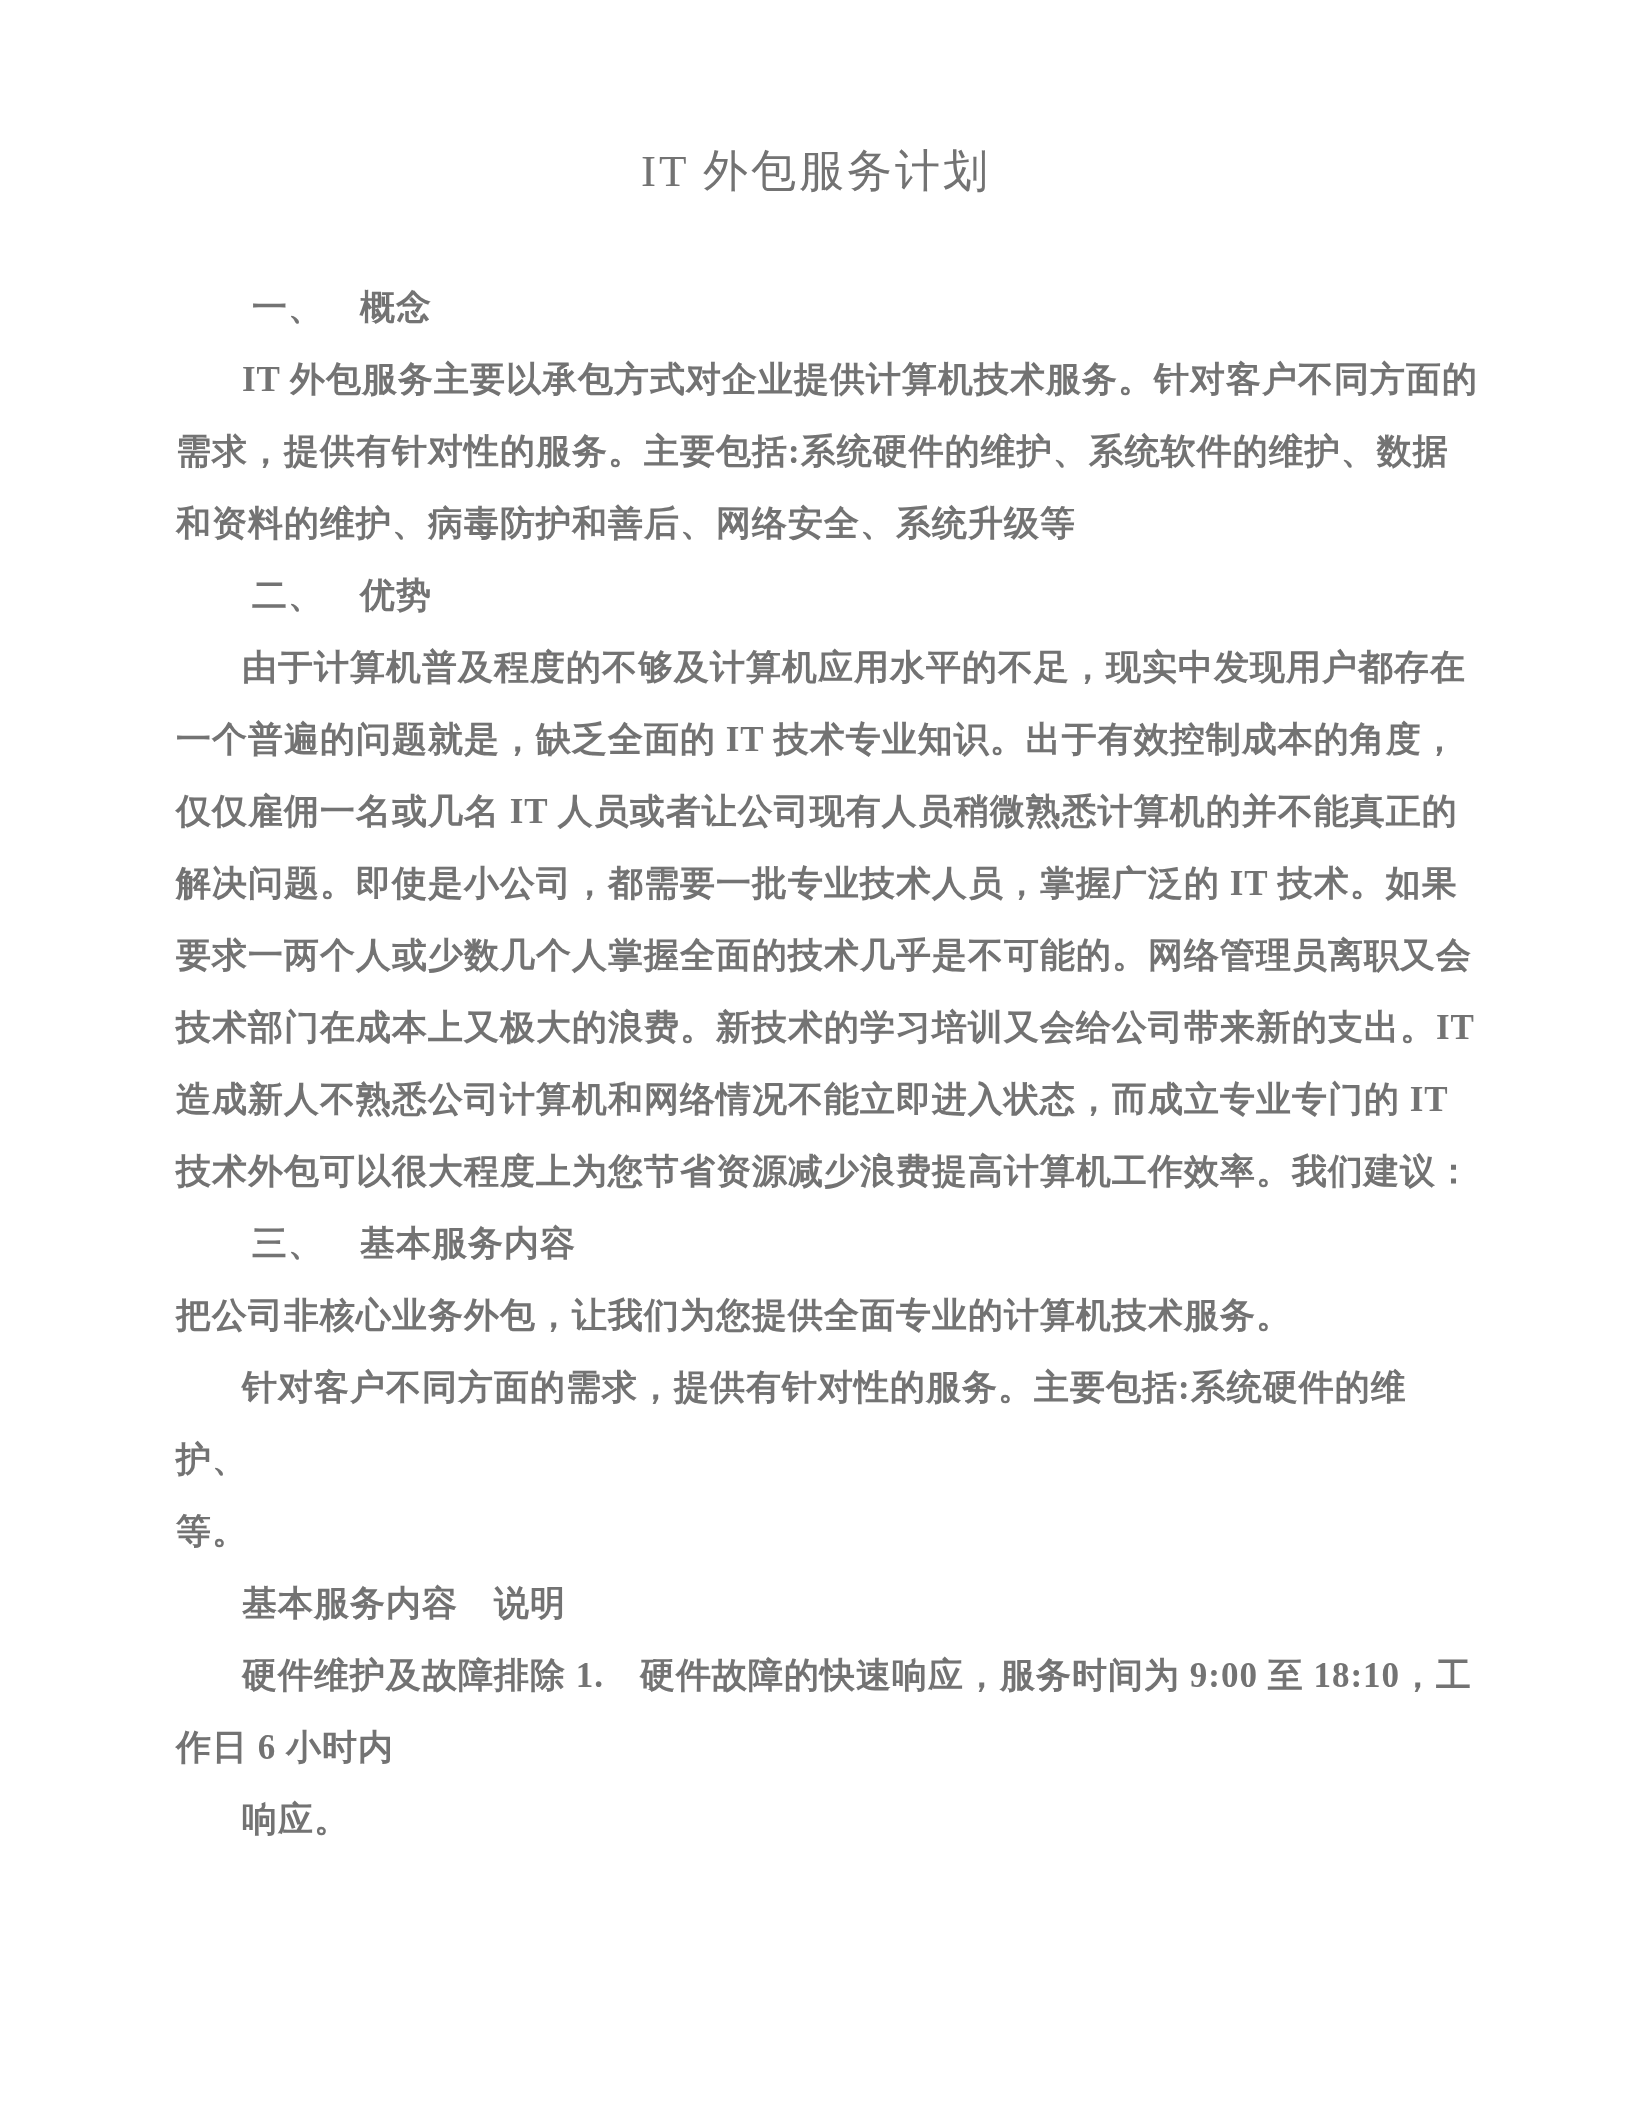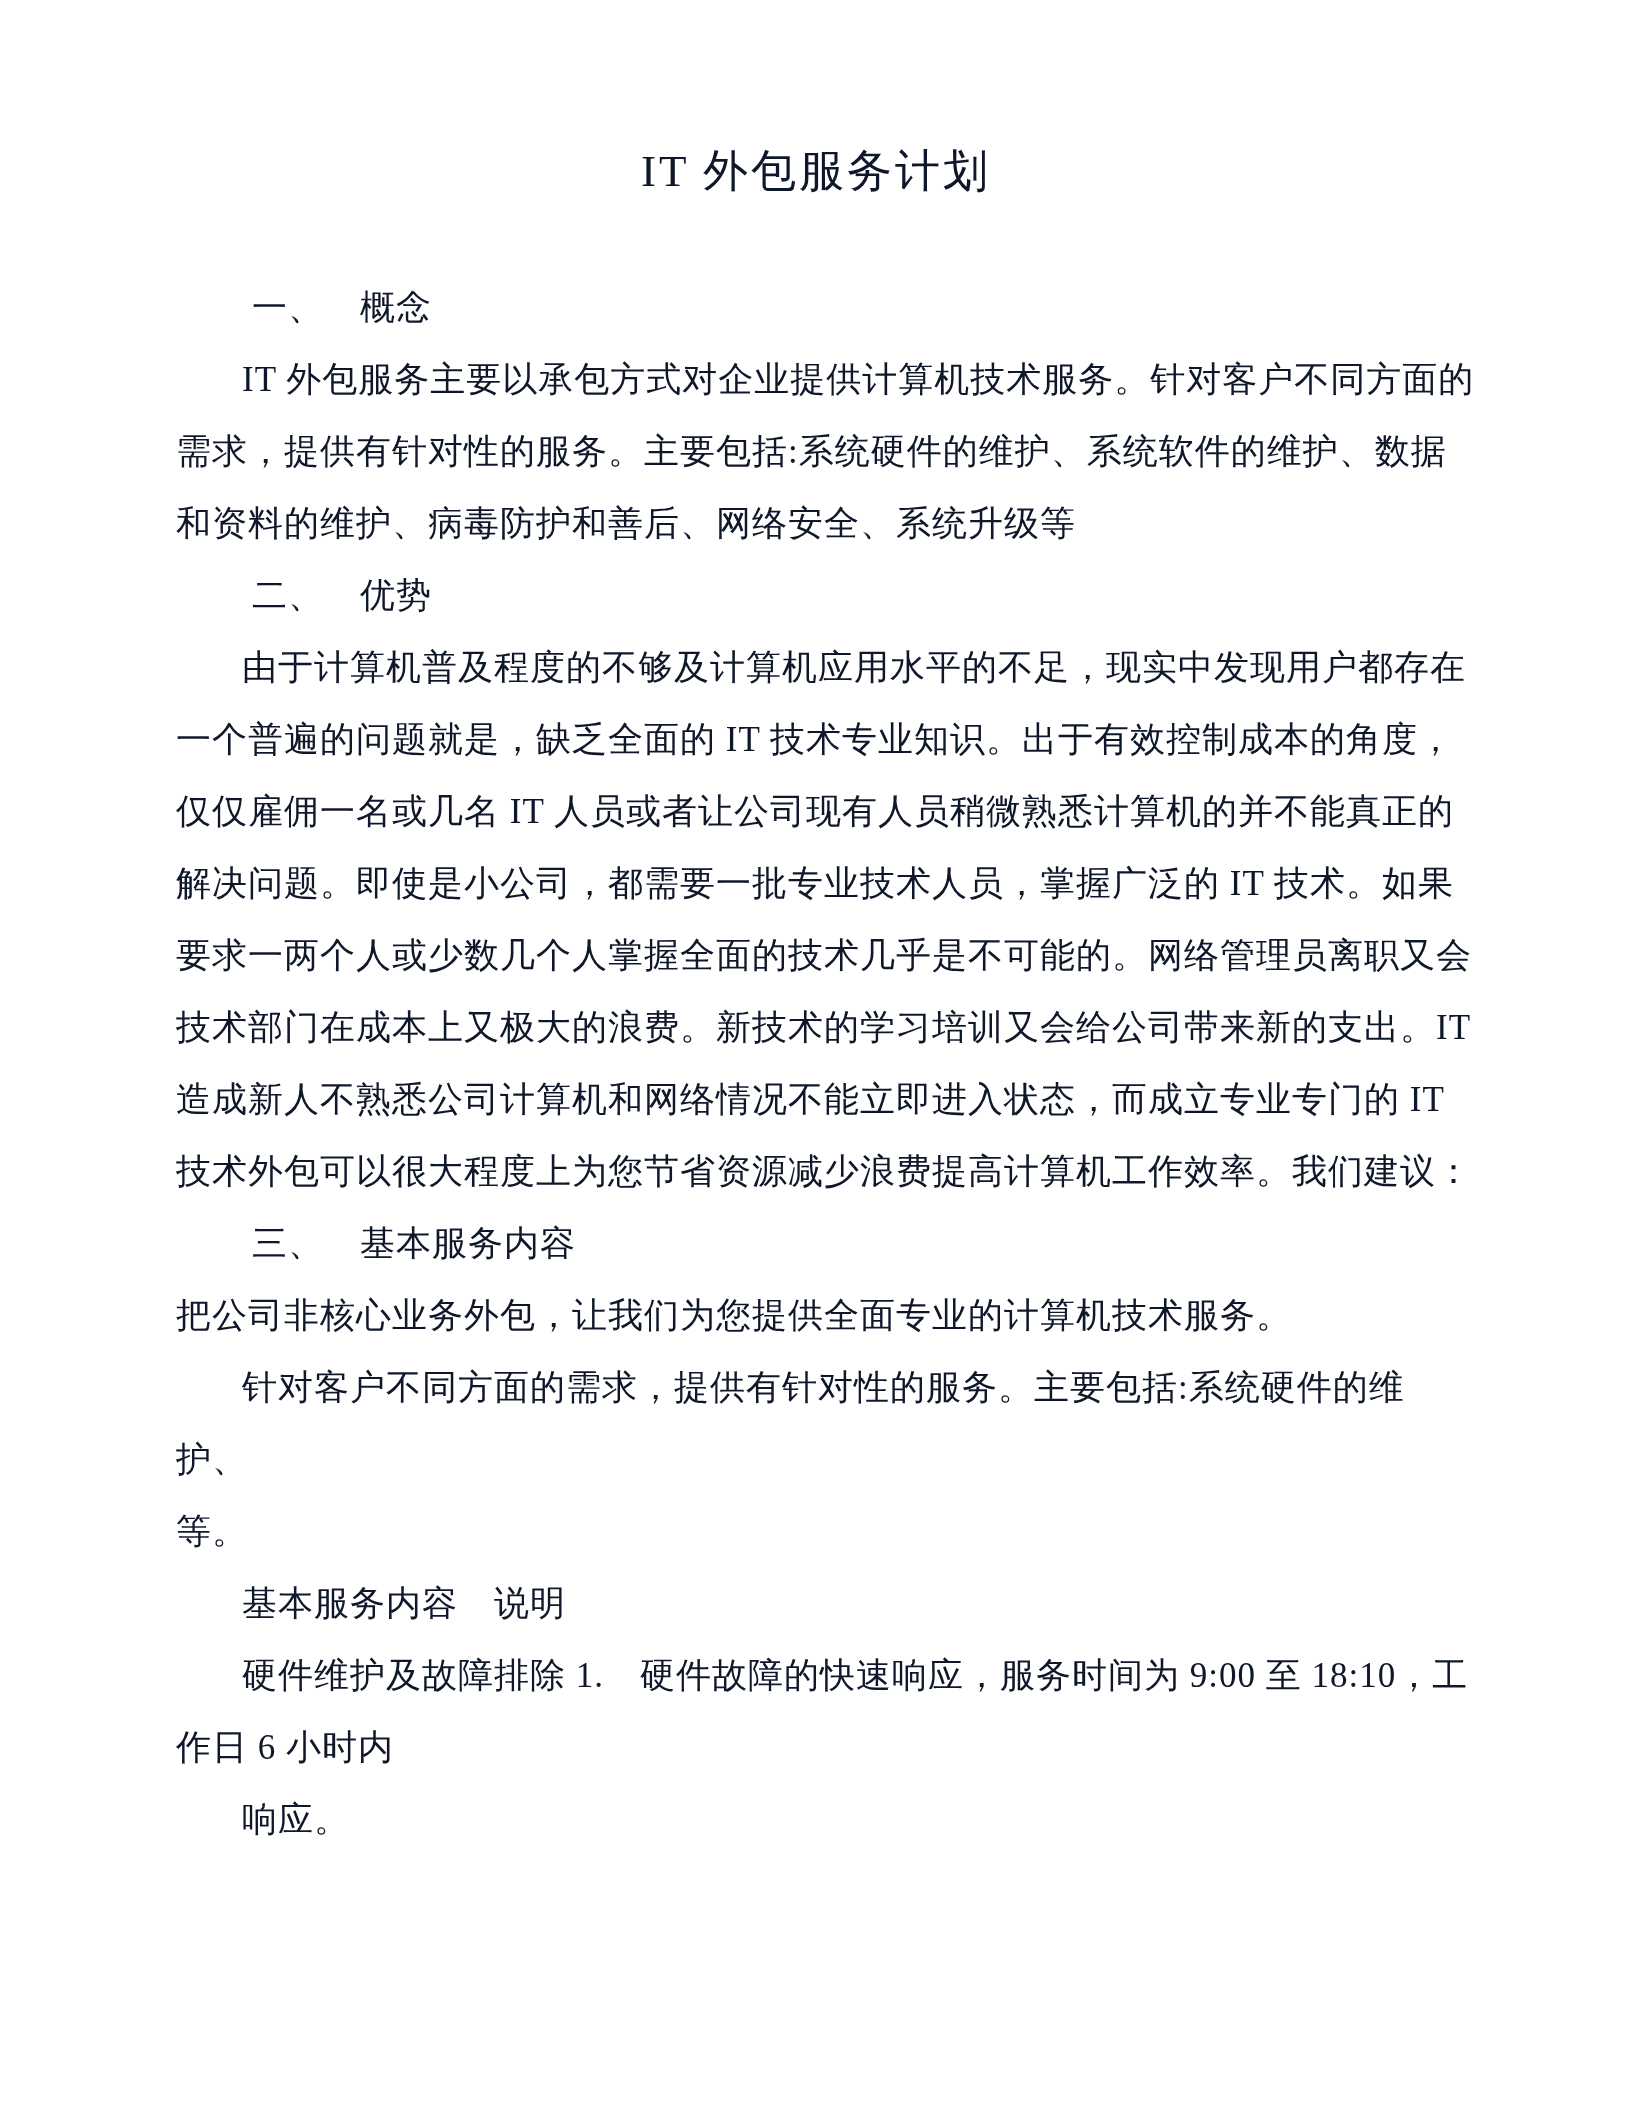--- a/index.html
+++ b/index.html
@@ -5,21 +5,21 @@
   html, body {
     margin: 0;
     padding: 0;
     background: #ffffff;
   }
   .page {
     position: relative;
     width: 1632px;
     height: 2112px;
     background: #ffffff;
-    color: #0f172a;
+    color: #737373;
     font-family: "Liberation Serif", "DejaVu Serif", serif;
     overflow: hidden;
   }
   .doc-title {
     padding-top: 138px;
     text-align: center;
     font-size: 45px;
     letter-spacing: 3px;
     line-height: 66px;
     white-space: pre;
@@ -27,20 +27,21 @@
   .content {
     margin-top: 68px;
     padding: 0 176px;
     font-size: 35px;
     line-height: 72px;
     letter-spacing: 1px;
   }
   .line {
     white-space: pre;
     height: 72px;
+    font-weight: bold;
   }
   .indent {
     padding-left: 66px;
   }
   .indent-heading {
     padding-left: 76px;
   }
 </style>
 </head>
 <body>

